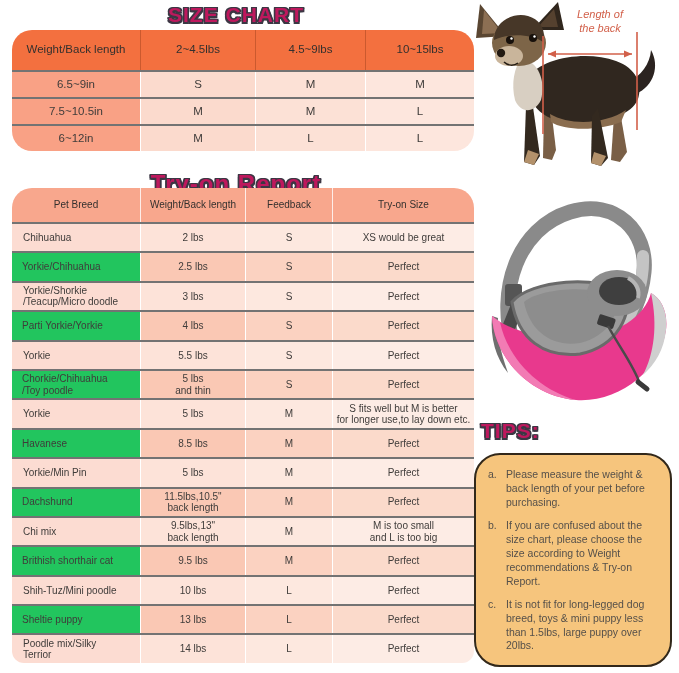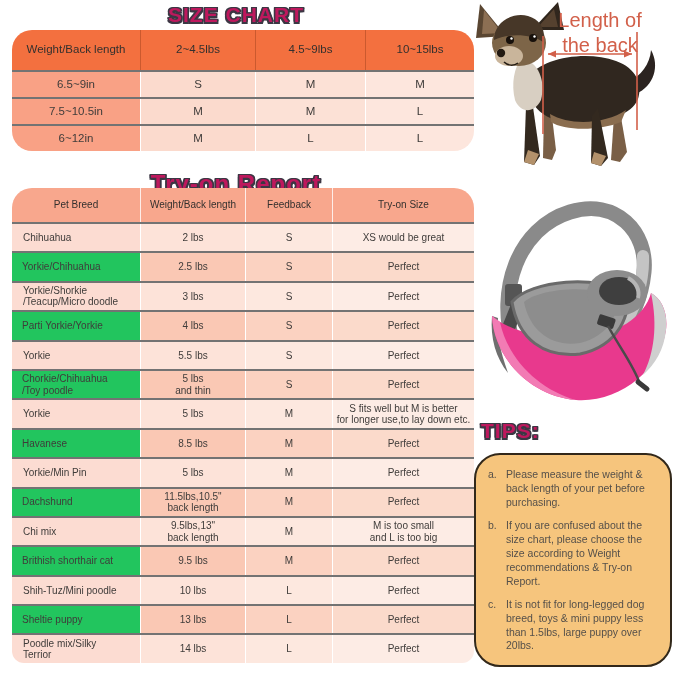--- a/index.html
+++ b/index.html
@@ -55,21 +55,21 @@
   .dark .to-c1{background:#22c55e;padding-left:10px;}
   .dark .to-c2{background:#fac8b4;}
   .dark .to-c3{background:#fbd2c1;}
   .dark .to-c4{background:#fbdacb;}
 
   
   .dog-figure{position:absolute;left:470px;top:0;width:209px;height:168px;}
   .dog-figure svg{position:absolute;left:0;top:0;}
   .measure-label{
     position:absolute;left:55px;top:8px;width:150px;text-align:center;
-    color:#d2604a;font-size:20px;line-height:1.25;white-space:pre-line;
+    color:#d2604a;font-size:11px;line-height:1.25;white-space:pre-line;font-style:italic;
   }
   .bag-figure{position:absolute;left:478px;top:198px;width:196px;height:215px;}
 
   
   .tips-box{
     position:absolute;left:474px;top:453px;width:198px;height:214px;box-sizing:border-box;
     background:#f6c57d;border:2.5px solid #32281a;border-radius:26px;
     padding:13px 8px 8px 12px;
   }
   .tip-item{display:flex;gap:5px;margin-bottom:9px;color:#55504a;font-size:10.5px;line-height:1.33;}

